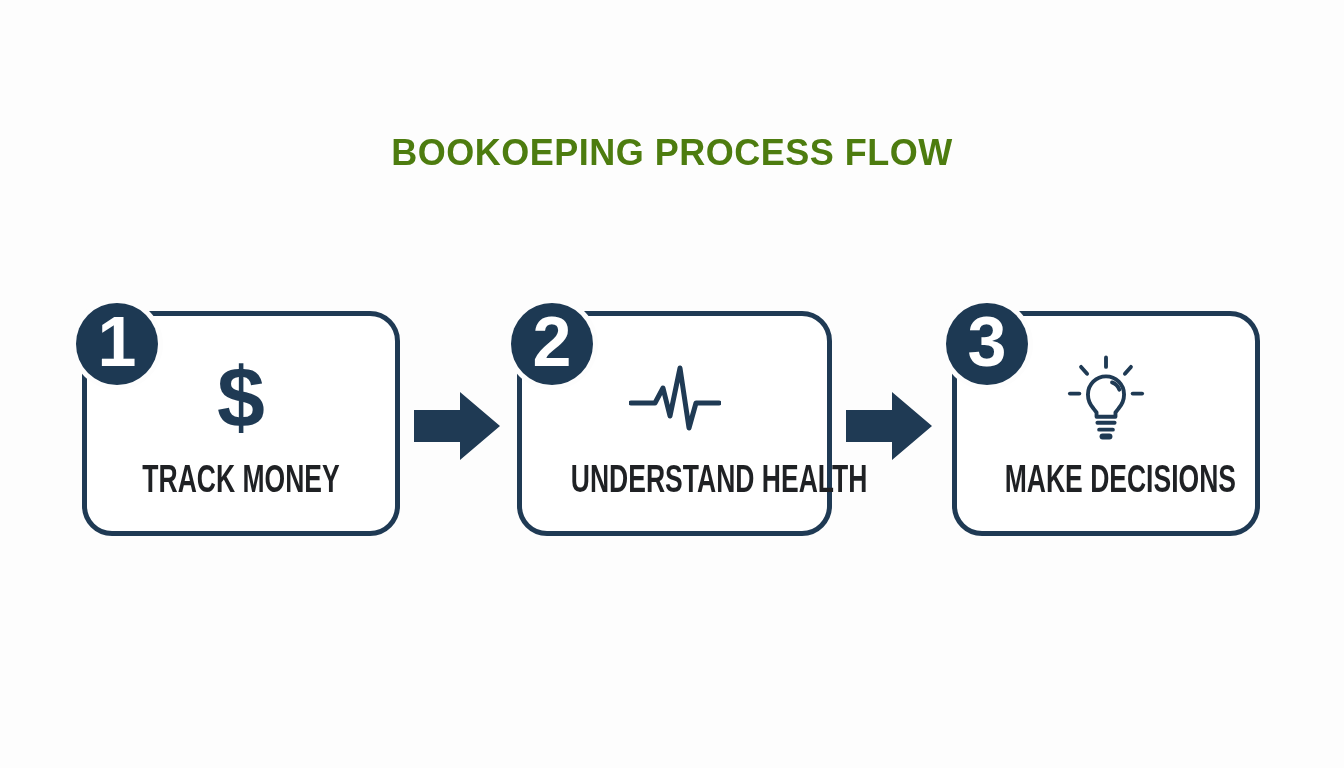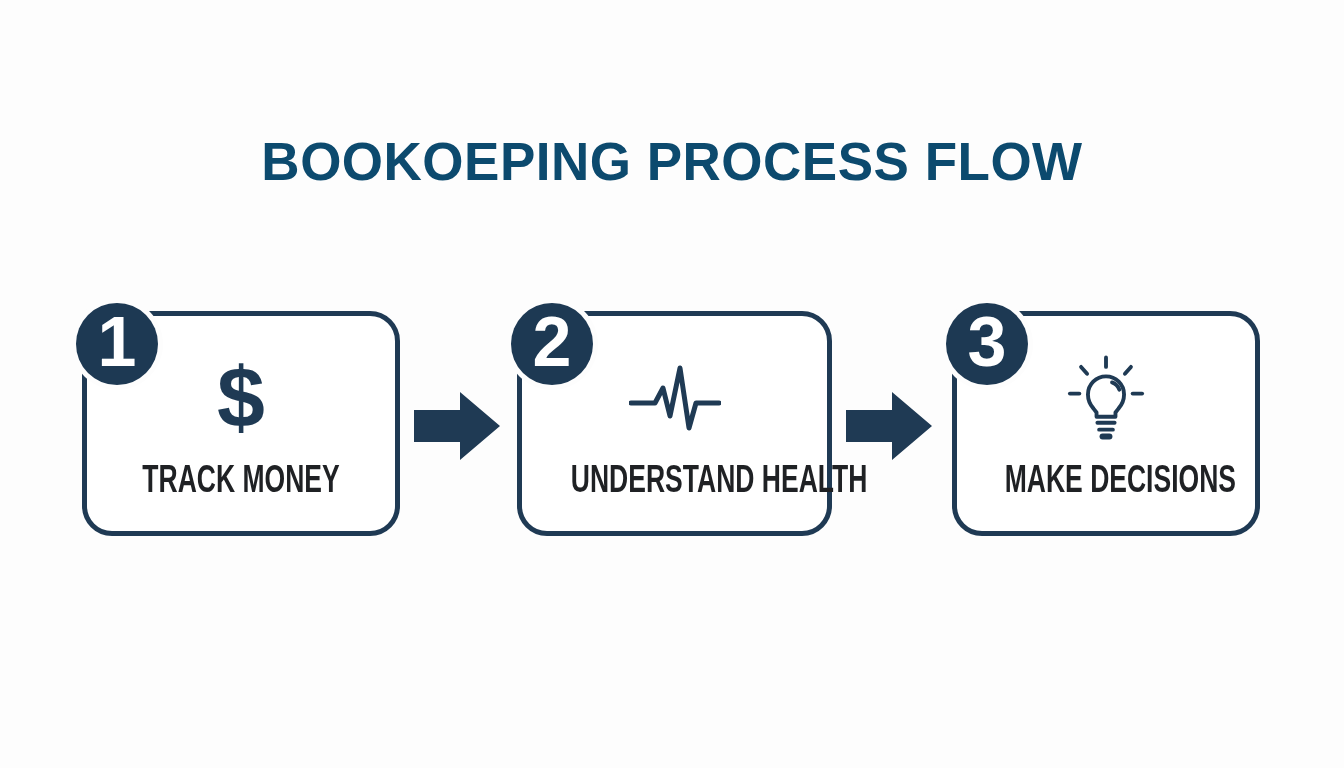--- a/index.html
+++ b/index.html
@@ -14,25 +14,25 @@
     height: 768px;
     background: #fdfdfd;
     overflow: hidden;
   }
   .title {
     position: absolute;
     top: 133px;
     left: 0;
     width: 100%;
     text-align: center;
-    font-size: 53px;
+    font-size: 36px;
     line-height: 1.1;
     font-weight: bold;
     letter-spacing: 0.5px;
-    color: #0c4a6e;
+    color: #4d7c0f;
   }
   .step-box {
     position: absolute;
     top: 311px;
     height: 225px;
     background: #ffffff;
     border: 5px solid #1f3a54;
     border-radius: 30px;
     box-sizing: border-box;
   }

